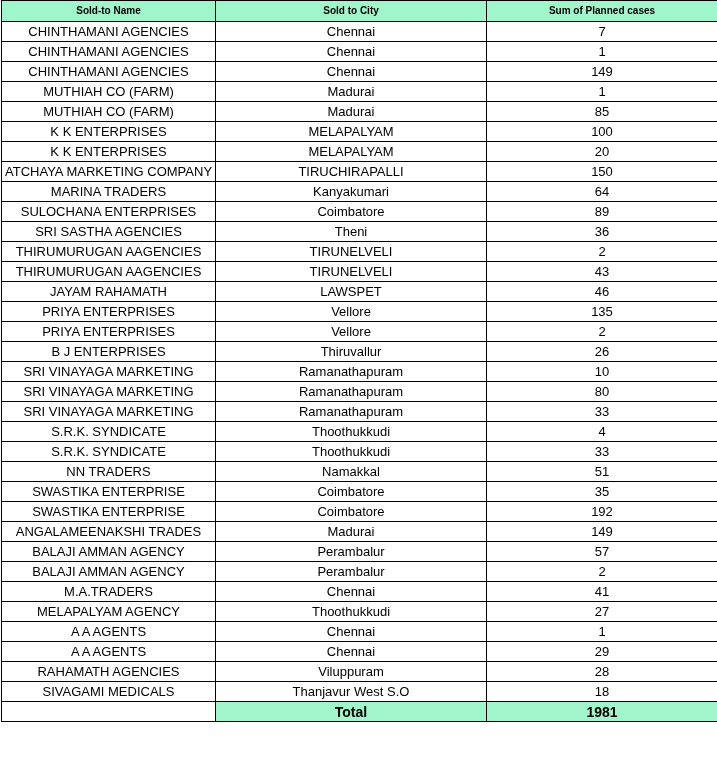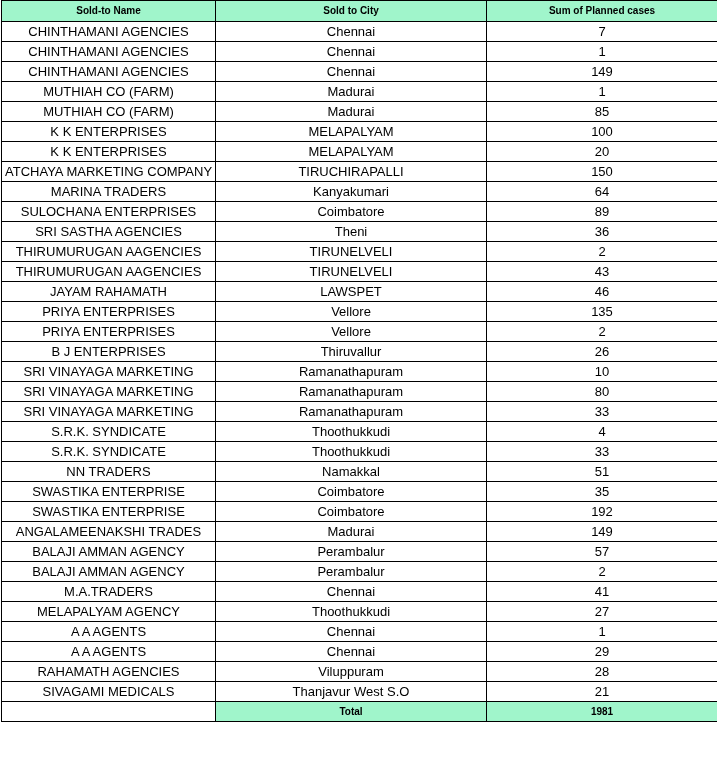--- a/index.html
+++ b/index.html
@@ -41,21 +41,21 @@
     height: 21px;
     font-size: 10px;
   }
   tbody td {
     background: #ffffff;
     font-weight: normal;
   }
   tfoot td.total-cell {
     background: #A0F5CB;
     font-weight: bold;
-    font-size: 10px;
+    font-size: 14px;
   }
   tfoot td.spacer-cell {
     background: #ffffff;
   }
 </style>
 </head>
 <body>
 
 <div class="sheet">
   <table class="pivot">
@@ -233,21 +233,21 @@
           <td>29</td>
         </tr>
         <tr>
           <td>RAHAMATH AGENCIES</td>
           <td>Viluppuram</td>
           <td>28</td>
         </tr>
         <tr>
           <td>SIVAGAMI MEDICALS</td>
           <td>Thanjavur West S.O</td>
-          <td>21</td>
+          <td>18</td>
         </tr>
       </tbody>
     <tfoot>
       <tr>
         <td class="spacer-cell"></td>
         <td class="total-cell">Total</td>
         <td class="total-cell">1981</td>
       </tr>
     </tfoot>
   </table>

